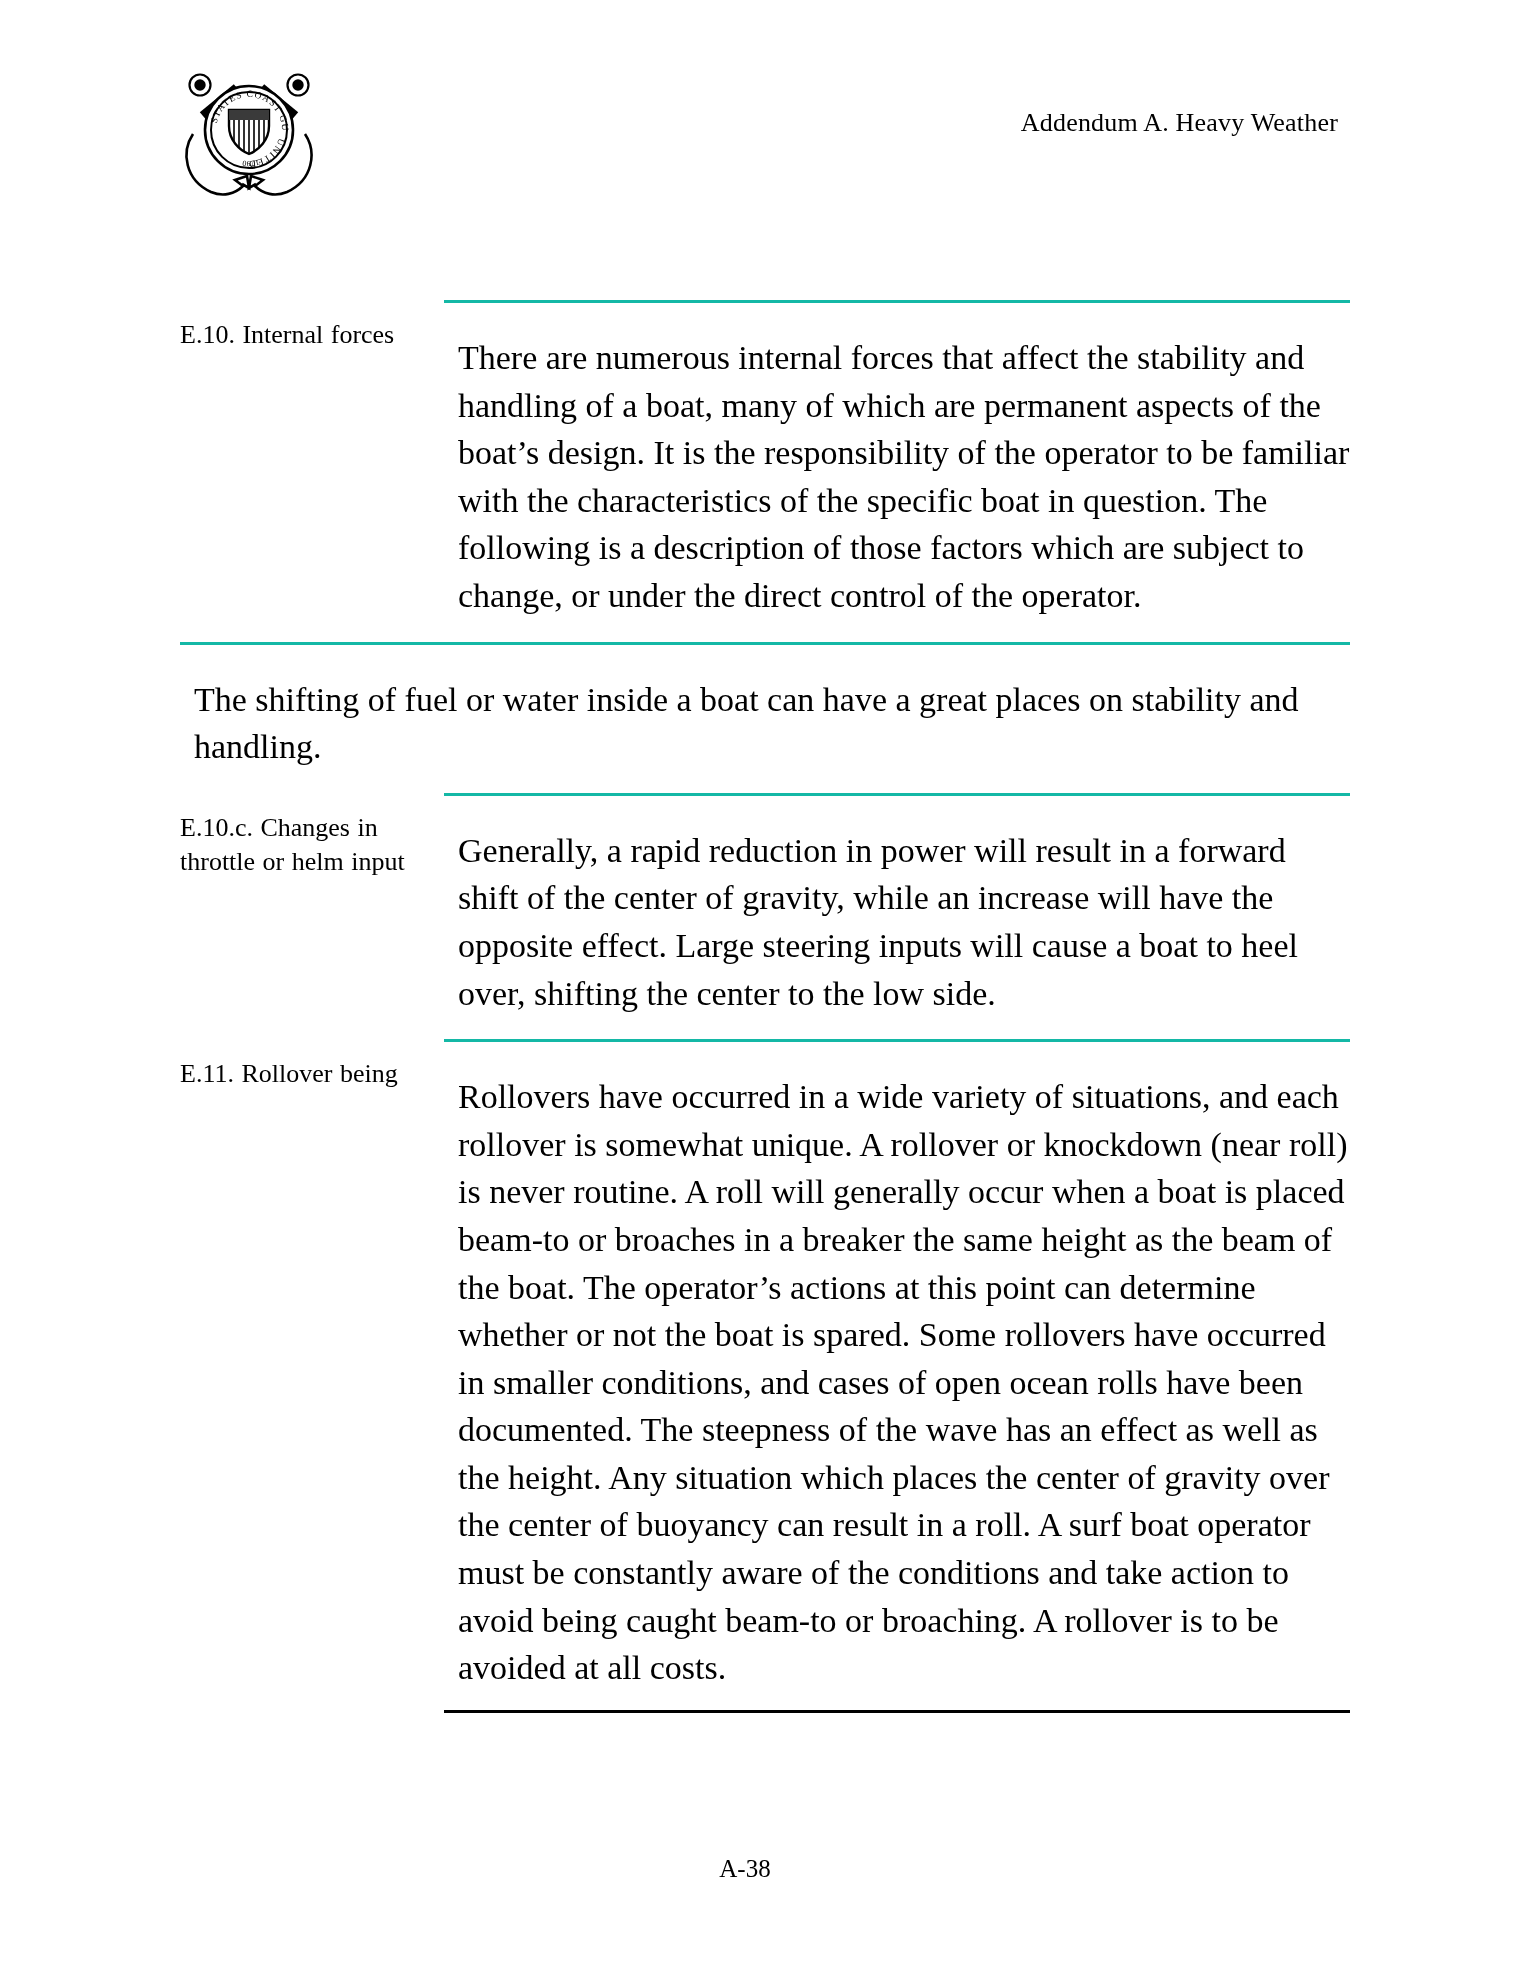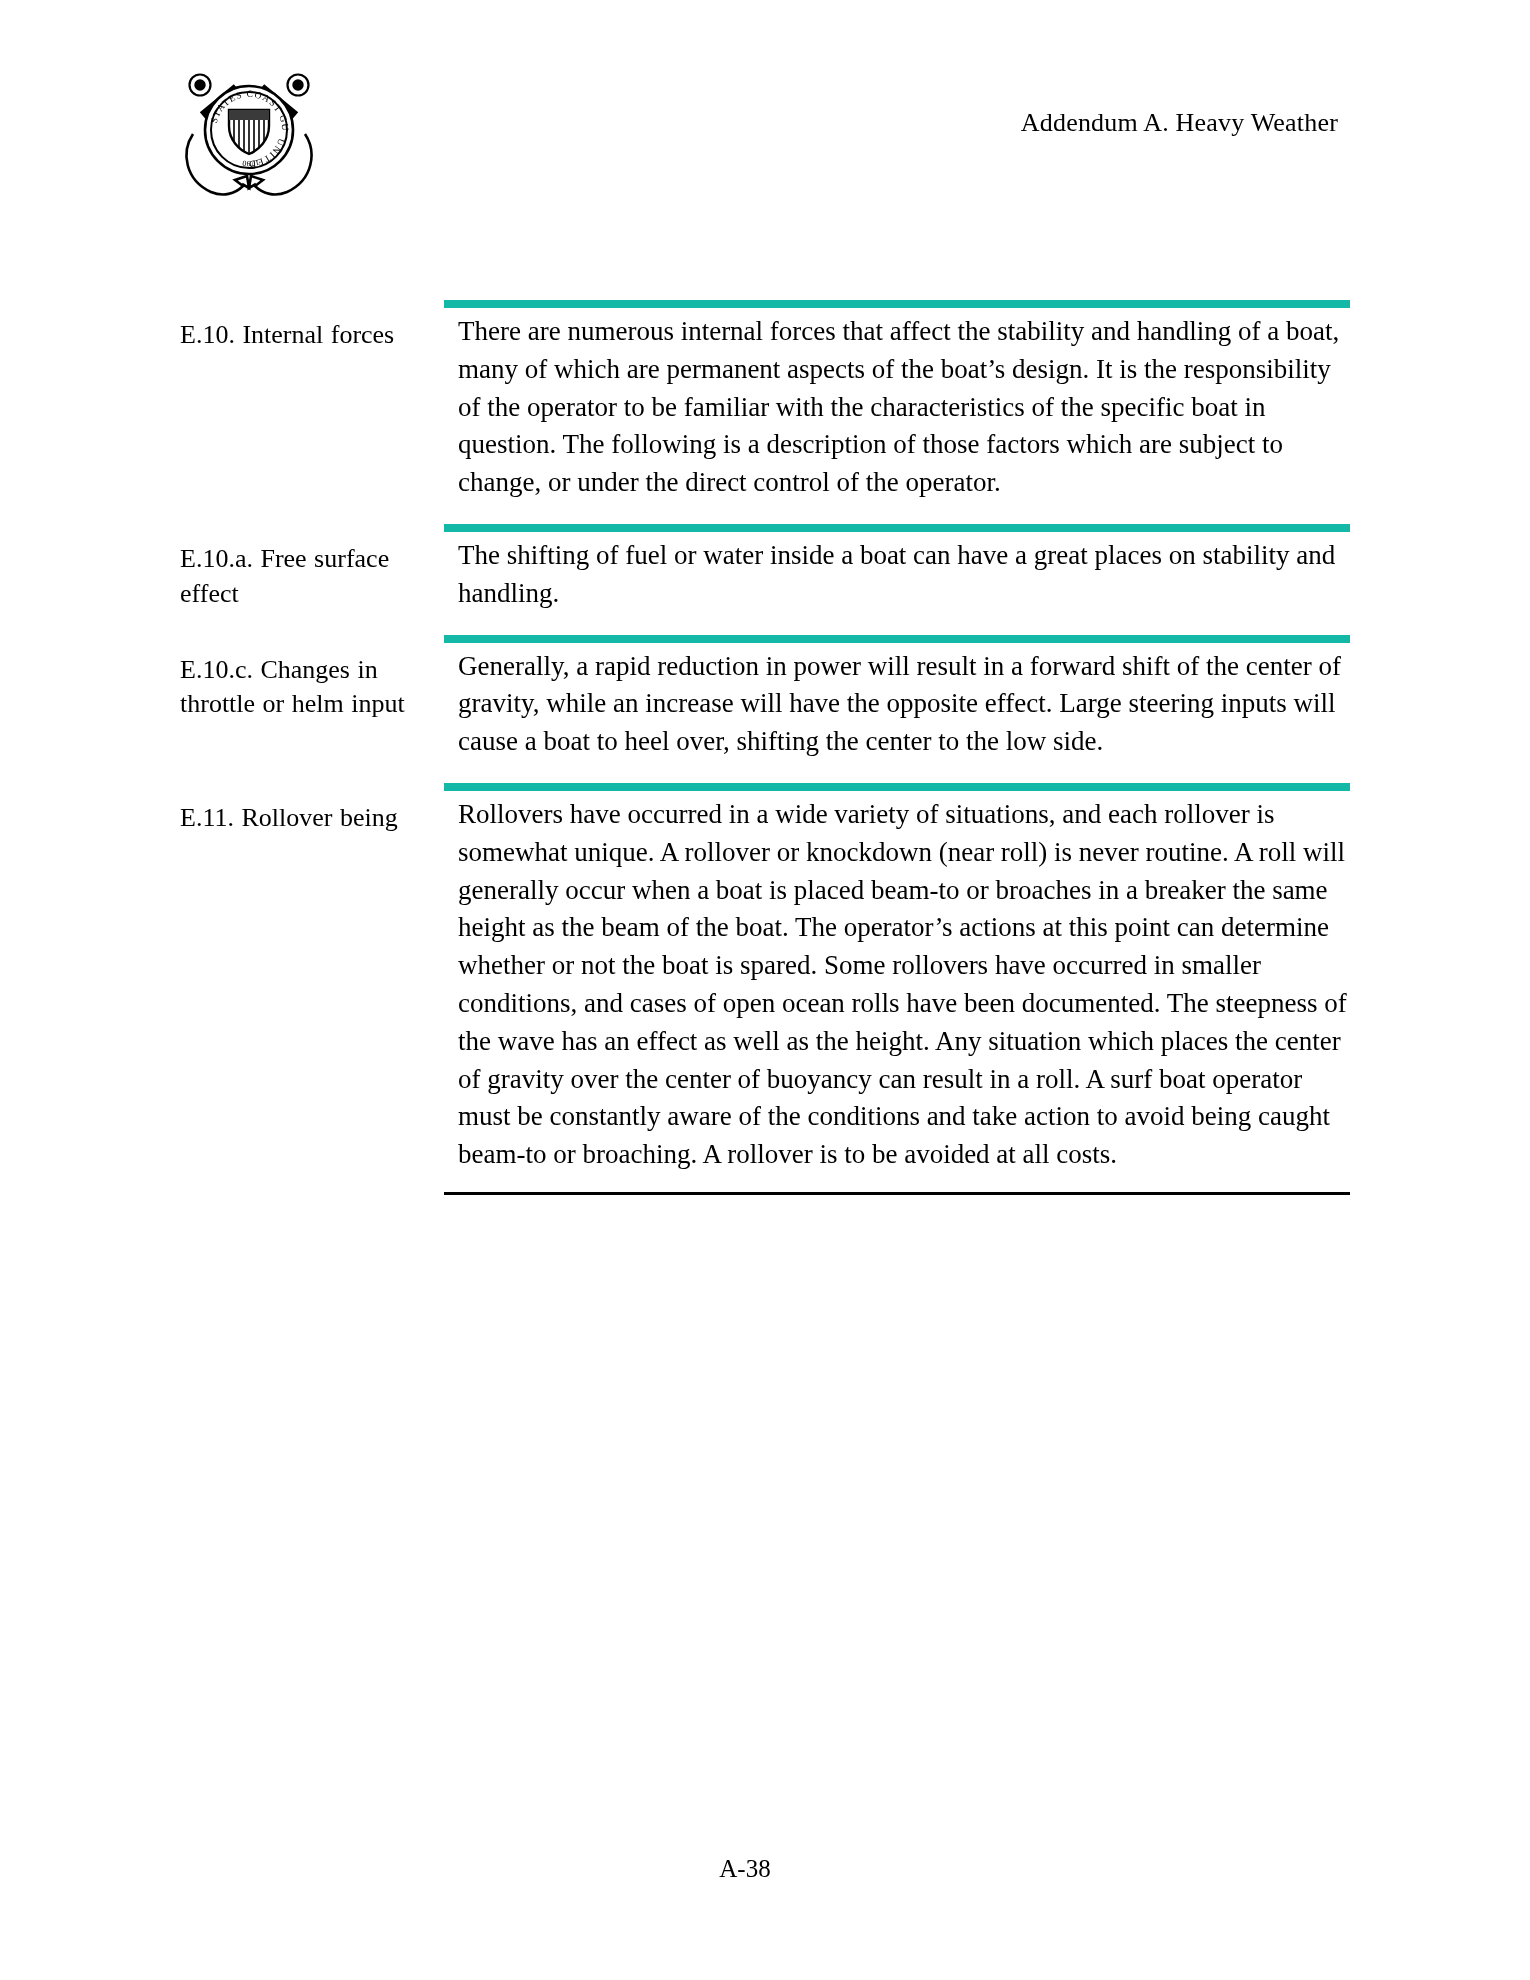--- a/index.html
+++ b/index.html
@@ -62,25 +62,25 @@
     flex: 0 0 264px;
     font-size: 26px;
     line-height: 1.33;
     padding-top: 18px;
     padding-right: 10px;
     box-sizing: border-box;
     word-spacing: 1px;
   }
   .block-body {
     flex: 1 1 auto;
-    border-top: 8px solid #14b8a6;
-    padding-top: 5px;
+    border-top: 3px solid #14b8a6;
+    padding-top: 31px;
     padding-bottom: 22px;
     padding-left: 14px;
-    font-size: 27px;
+    font-size: 34px;
     line-height: 1.40;
     box-sizing: border-box;
   }
   .block-body p {
     margin: 0;
   }
   .block:last-of-type .block-body {
     border-bottom: 3px solid #000000;
     padding-bottom: 18px;
   }
@@ -170,21 +170,20 @@
   <div class="content">
 
     <div class="block">
       <div class="block-label">E.10.  Internal forces</div>
       <div class="block-body">
         <p>There are numerous internal forces that affect the stability and handling of a boat, many of which are permanent aspects of the boat’s design.  It is the responsibility of the operator to be familiar with the characteristics of the specific boat in question.  The following is a description of those factors which are subject to change, or under the direct control of the operator.</p>
       </div>
     </div>
 
     <div class="block">
-      <div class="block-label">E.10.a.  Free surface effect</div>
       <div class="block-body">
         <p>The shifting of fuel or water inside a boat can have a great places on stability and handling.</p>
       </div>
     </div>
 
 
     <div class="block">
       <div class="block-label">E.10.c.  Changes in throttle or helm input</div>
       <div class="block-body">
         <p>Generally, a rapid reduction in power will result in a forward shift of the center of gravity, while an increase will have the opposite effect.  Large steering inputs will cause a boat to heel over, shifting the center to the low side.</p>

